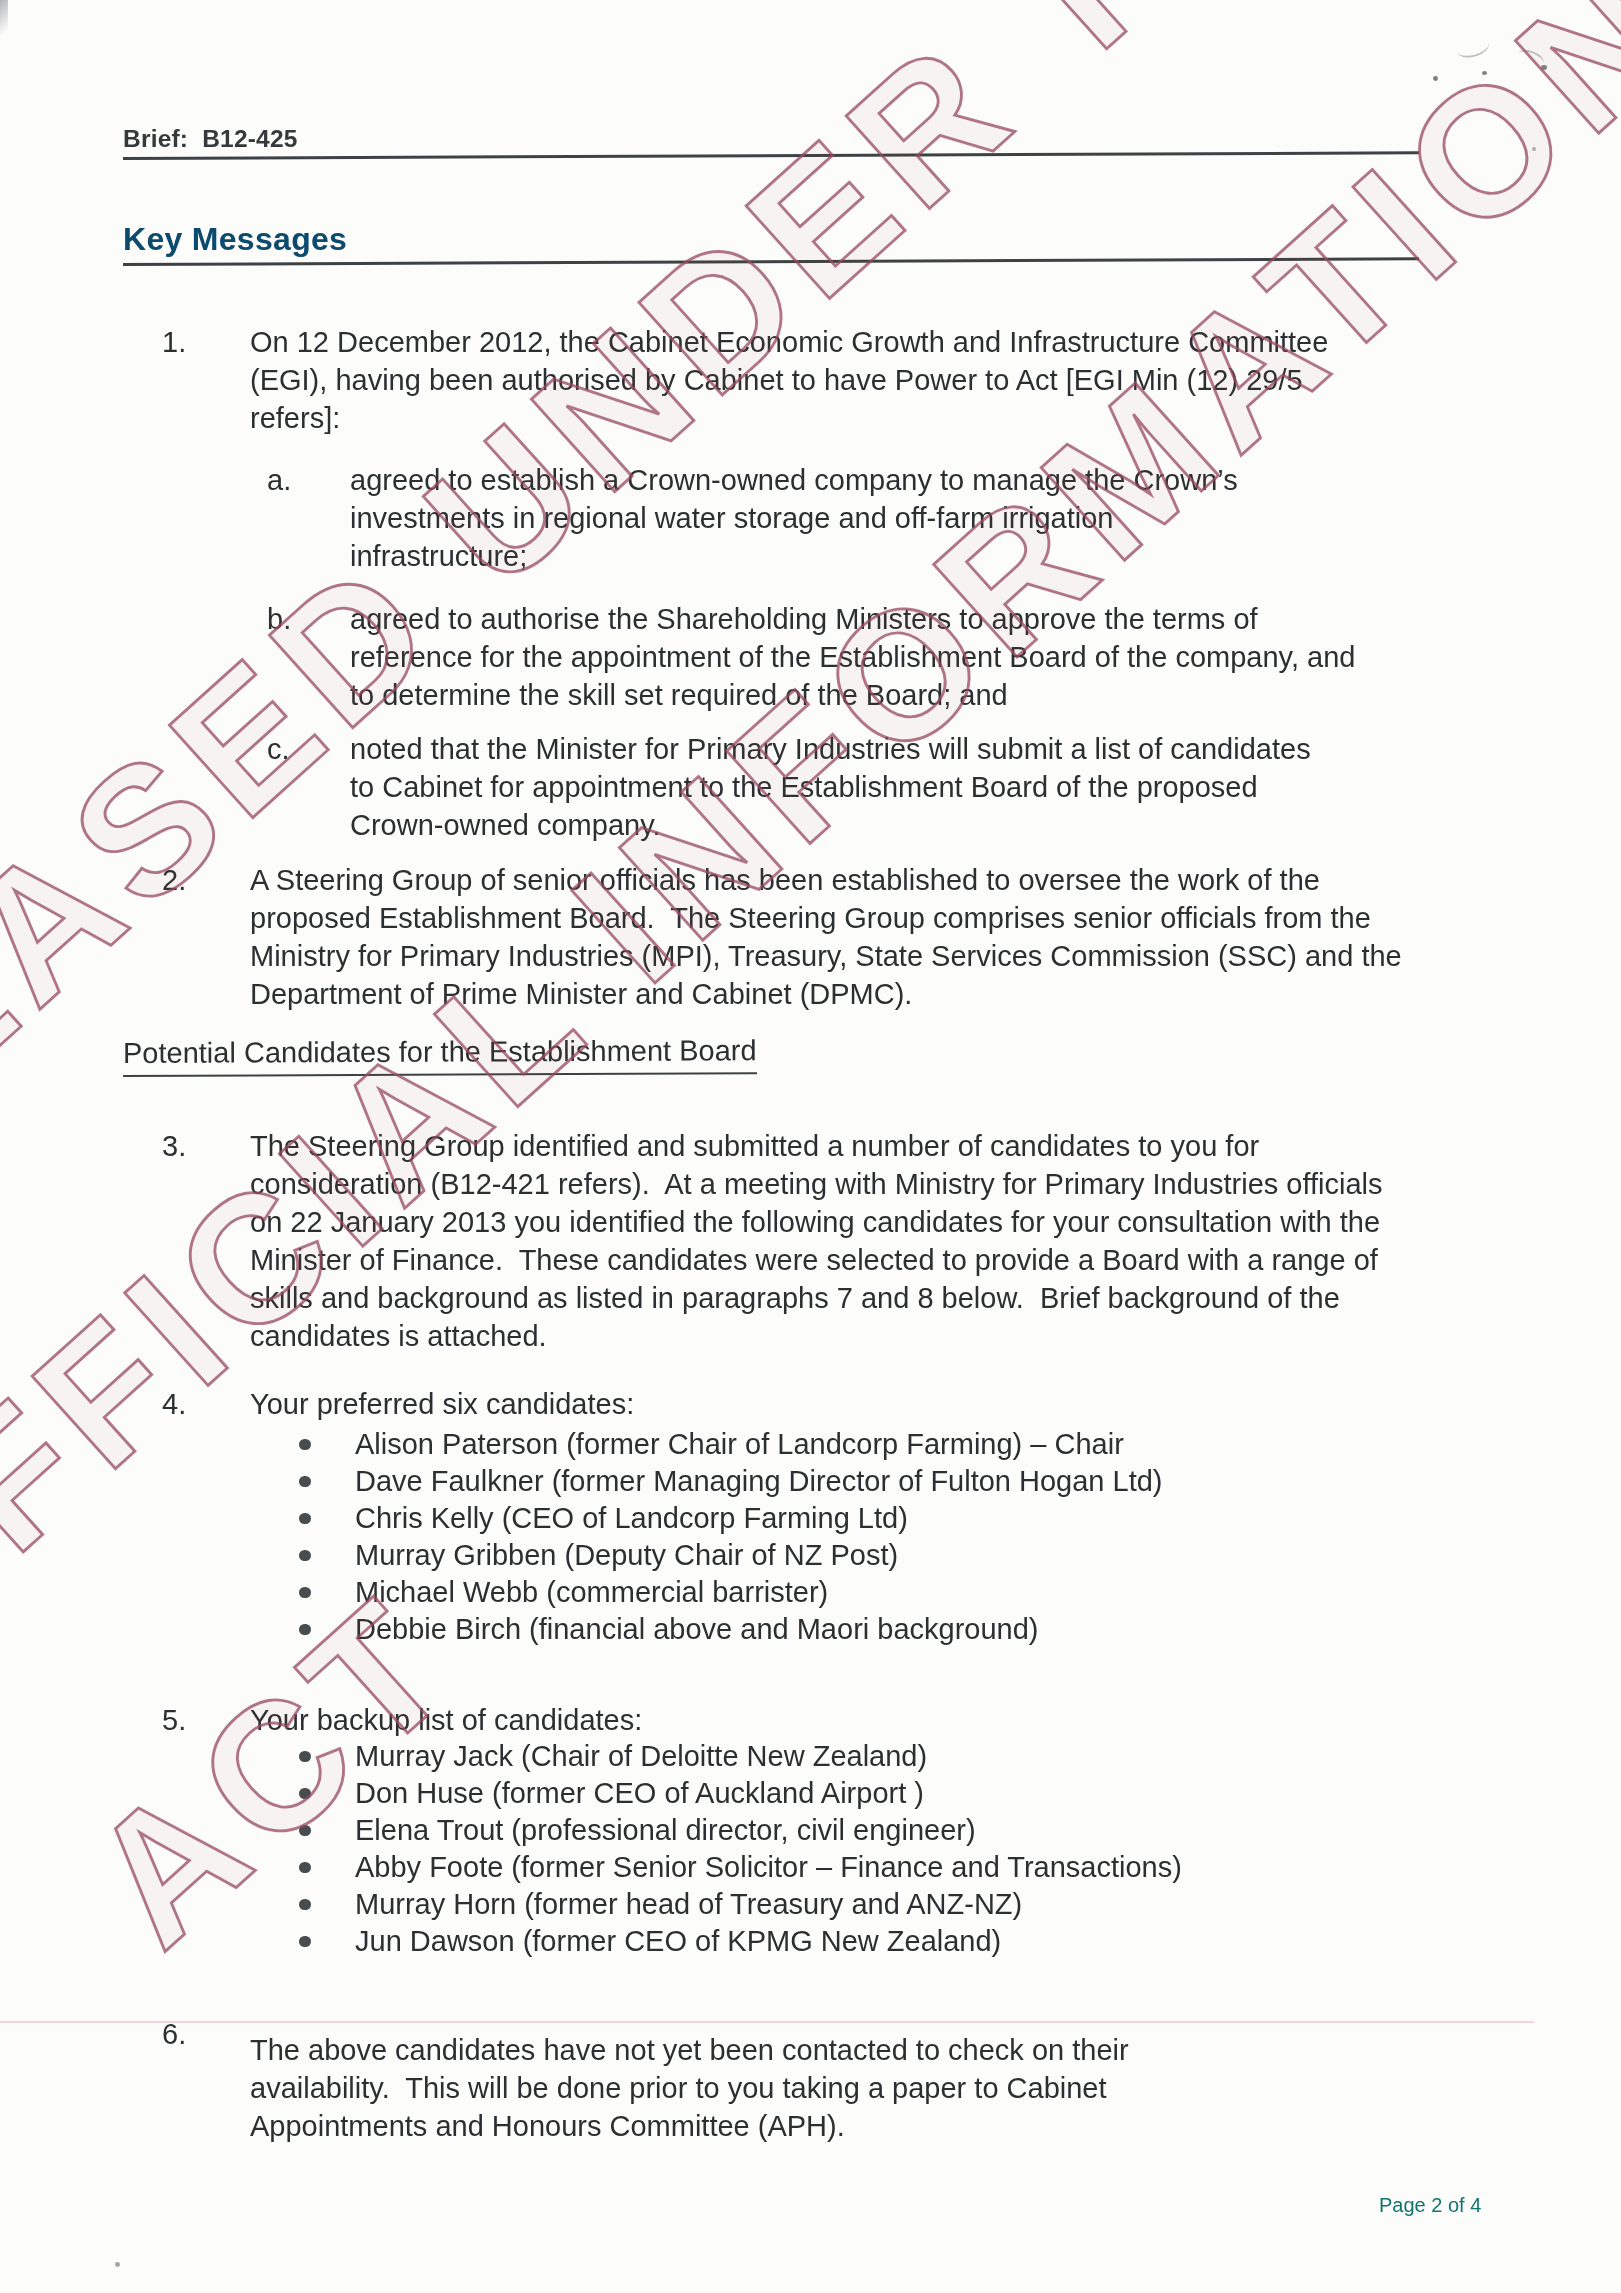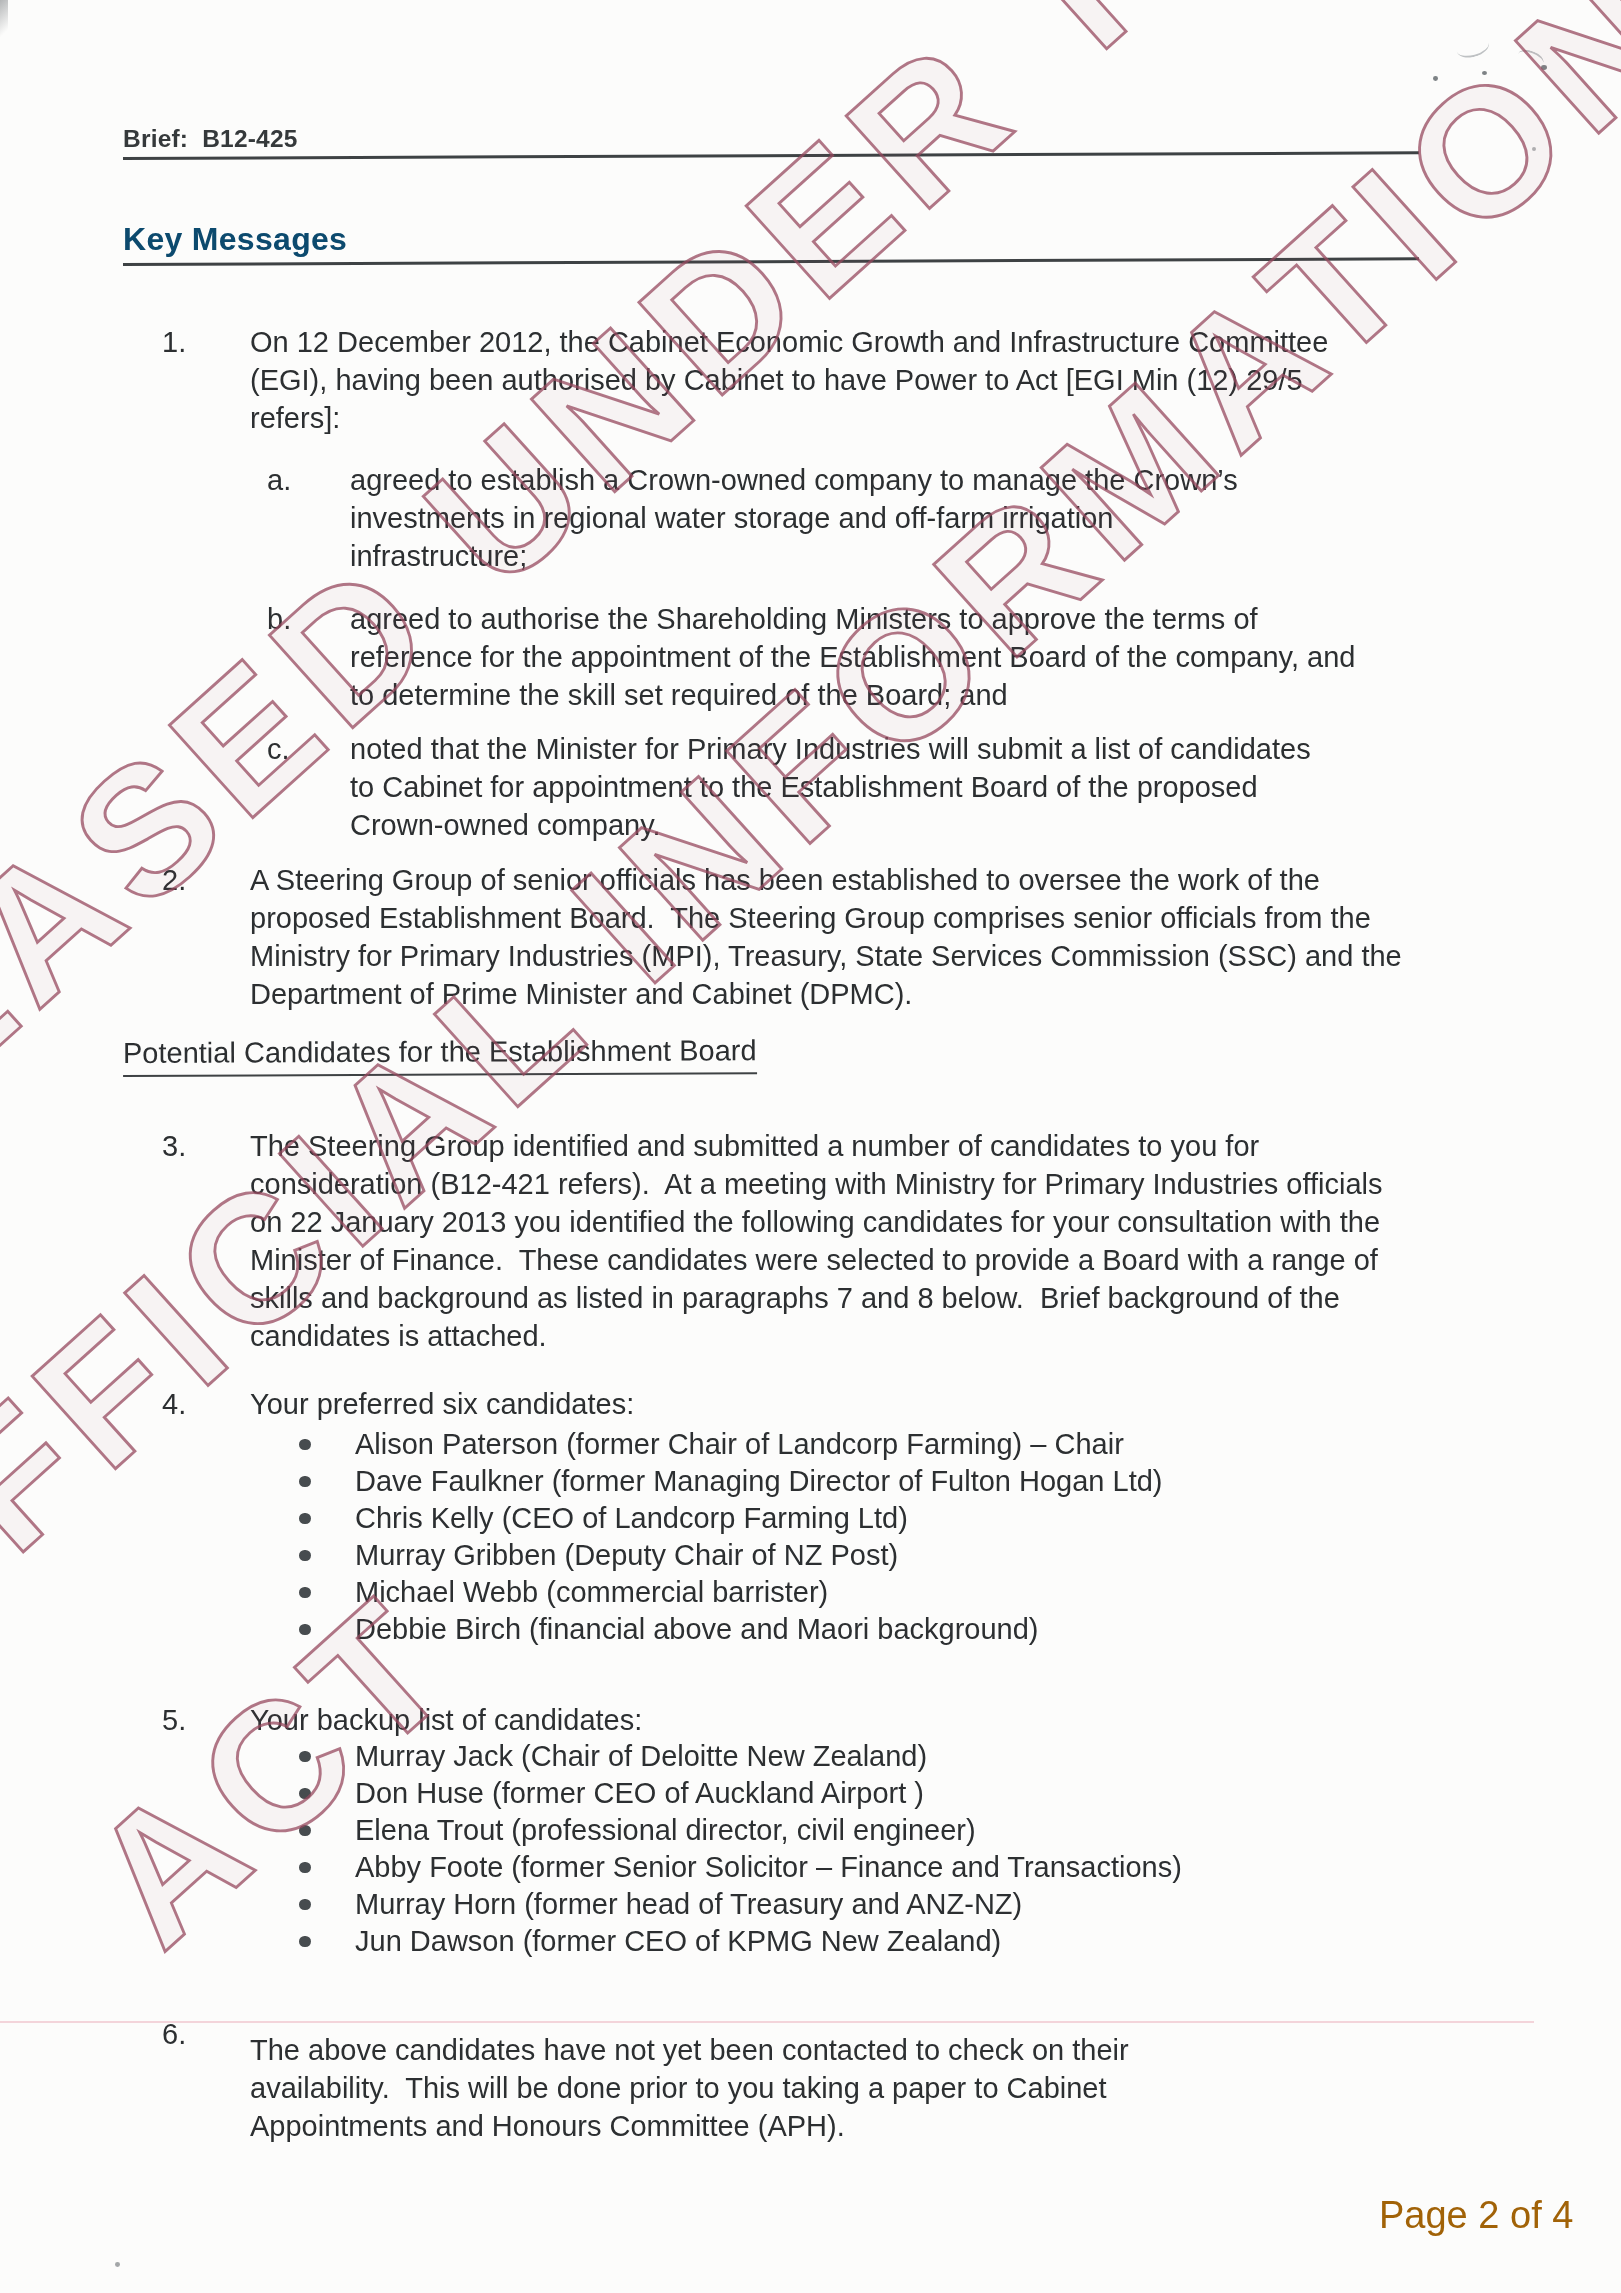--- a/index.html
+++ b/index.html
@@ -52,21 +52,21 @@
     position:relative; padding-left:56px; height:37px;
     font-size:29px; line-height:37px; white-space:nowrap;
   }
   ul.bullets li::before {
     content:""; position:absolute; left:0; top:12.7px;
     width:11.8px; height:11.8px; border-radius:50%; background:#474c4f;
   }
 
   .page-footer {
     position:absolute; left:1379px; top:2194px;
-    font-size:38px; color:#a16207;
+    font-size:20px; color:#0f766e;
   }
 
   
   .watermark {
     position:absolute; left:-470px; top:176px; width:2548px;
     transform:rotate(-42deg); transform-origin:center center;
     font-size:181px; font-weight:bold; letter-spacing:13.7px;
     line-height:392px; white-space:nowrap;
     color:rgba(151,74,95,0.05);
     -webkit-text-stroke:2.9px rgba(151,74,95,0.75);

